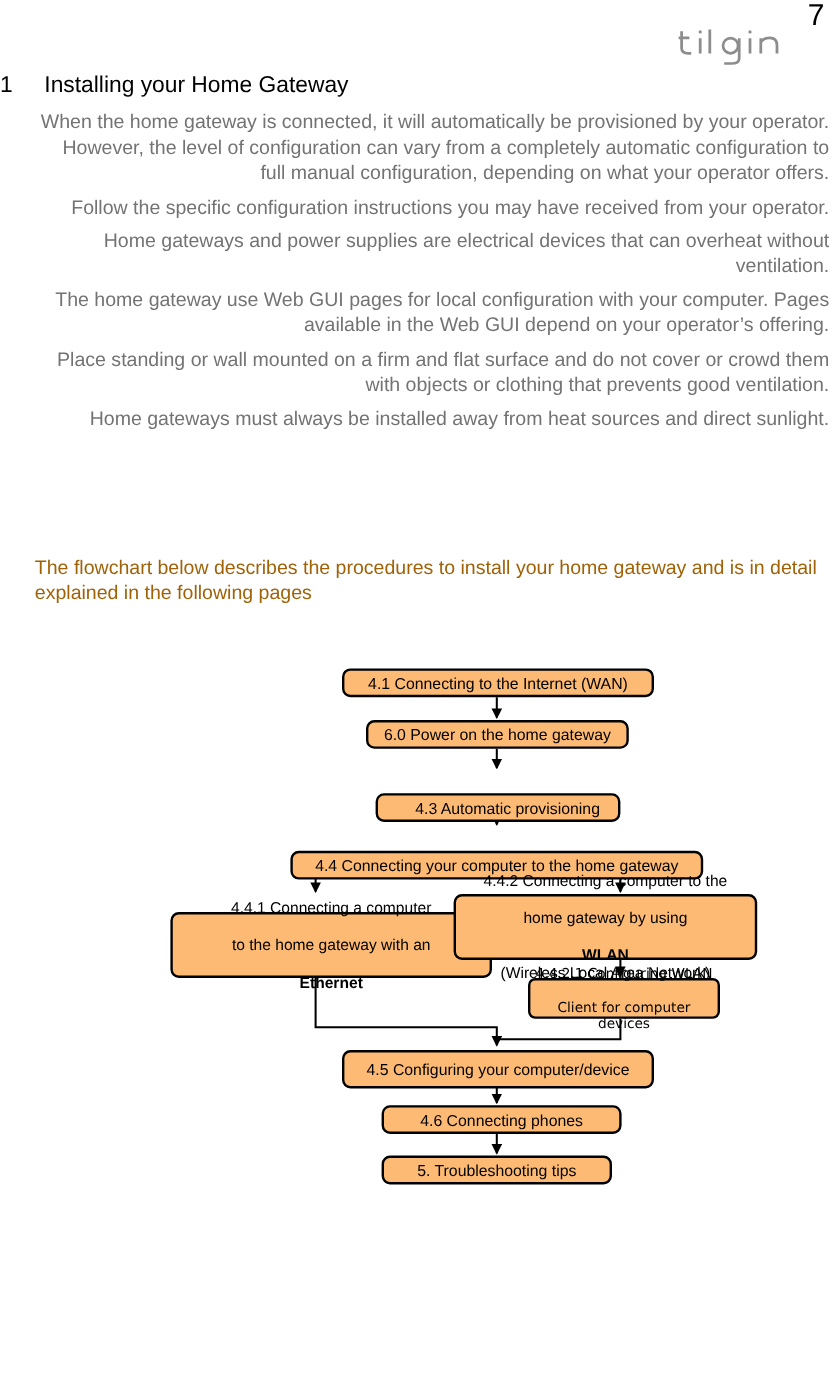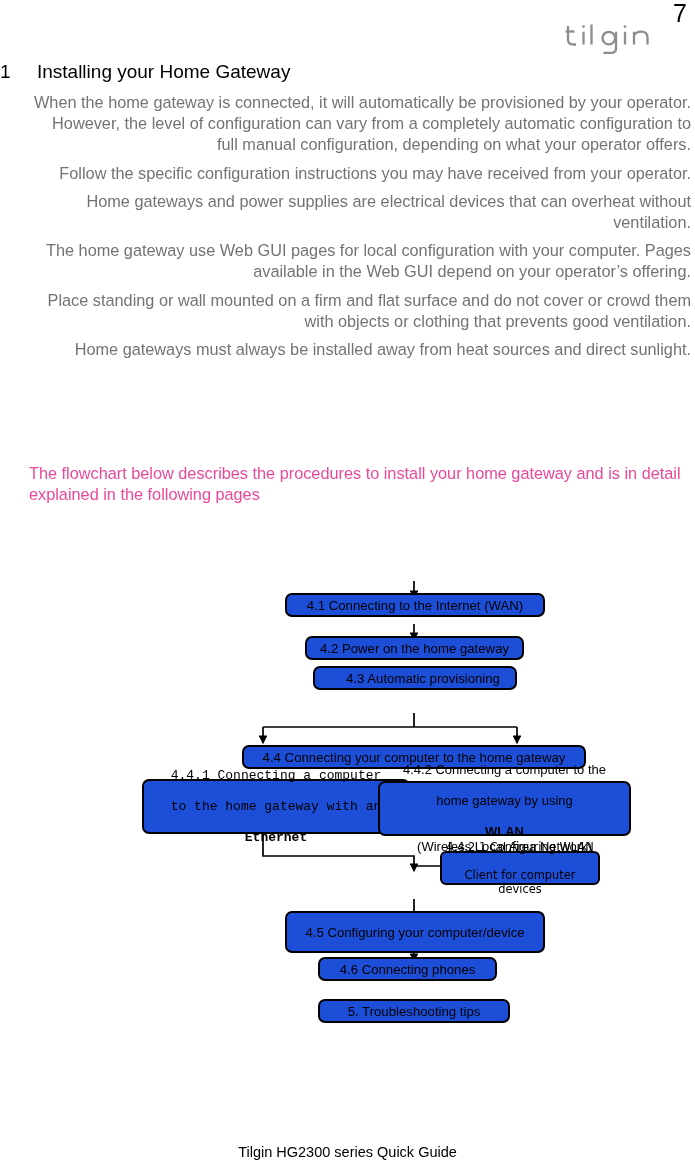--- a/index.html
+++ b/index.html
@@ -65,70 +65,69 @@
     text-align: right;
   }
   .para.last { margin-bottom: 0; }
   .para-intro {
     position: absolute;
     left: 29px;
     top: 463px;
     width: 665px;
     font-size: 16.3px;
     line-height: 21.2px;
-    color: #ec4899;
+    color: #a16207;
   }
 
   
   .flow {
     position: absolute;
     left: 0;
     top: 0;
     width: 695px;
     height: 1165px;
     pointer-events: none;
   }
   .flow svg { display:block; }
 
   .node {
     position: absolute;
     box-sizing: border-box;
     border: 2.1px solid #000;
     border-radius: 7px;
-    background: #1d4ed8;
+    background: #fdba74;
     display: flex;
     align-items: center;
     justify-content: center;
     text-align: center;
     color: #000;
-    margin-top: 36px;
   }
   .node span { display: block; width: 100%; }
 
   .n-lvl1 { font-size: 13.2px; line-height: 15px; }
   .n-lvl2 { font-size: 13.0px; line-height: 15.4px; }
   .n-sub  {
     font-size: 11.4px;
     line-height: 14.2px;
     font-family: "DejaVu Sans", sans-serif;
     border-width: 2px;
     border-radius: 6px;
   }
   .bold { font-weight: bold; }
 
   
   #node-4-1   { left:285px; top:557px;  width:260px; height:24px; }
   #node-4-2   { left:305px; top:600px;  width:219px; height:24px; }
-  #node-4-3   { left:313px; top:630px;  width:204px; height:24px;padding-left:16px; }
+  #node-4-3   { left:313px; top:661px;  width:204px; height:24px;padding-left:16px; }
   #node-4-4   { left:242px; top:709px;  width:344px; height:24px; }
-  #node-4-4-1 { left:142px; top:743px;  width:268px; height:55px;font-family:Liberation Mono, monospace; }
+  #node-4-4-1 { left:142px; top:760px;  width:268px; height:55px; }
   #node-4-4-2 { left:378px; top:745px;  width:253px; height:55px; }
   #node-4-4-2-1 { left:440px; top:815px; width:160px; height:34px; }
-  #node-4-5   { left:285px; top:875px;  width:260px; height:42px; }
-  #node-4-6   { left:318px; top:921px;  width:179px; height:24px;justify-content:center; }
+  #node-4-5   { left:285px; top:875px;  width:260px; height:32px; }
+  #node-4-6   { left:318px; top:921px;  width:200px; height:24px;justify-content:center; }
   #node-5     { left:318px; top:963px;  width:192px; height:24px; }
 
   
   .footer {
     position: absolute;
     left: 0;
     top: 1143px;
     width: 695px;
     text-align: center;
     font-size: 14.5px;
@@ -213,21 +212,21 @@
         <line x1="414" y1="945" x2="414" y2="961" marker-end="url(#arrow)"></line>
       </g>
     </svg>
   </div>
 
   <div class="node n-lvl1" id="node-4-1">
     <span>4.1 Connecting to the Internet (WAN)</span>
   </div>
 
   <div class="node n-lvl1" id="node-4-2">
-    <span>4.2 Power on the home gateway</span>
+    <span>6.0 Power on the home gateway</span>
   </div>
 
   <div class="node n-lvl1" id="node-4-3">
     <span>4.3 Automatic provisioning</span>
   </div>
 
   <div class="node n-lvl1" id="node-4-4">
     <span>4.4 Connecting your computer to the home gateway</span>
   </div>
 
@@ -259,15 +258,14 @@
   </div>
 
   <div class="node n-lvl1" id="node-4-6">
     <span>4.6 Connecting  phones</span>
   </div>
 
   <div class="node n-lvl1" id="node-5">
     <span>5. Troubleshooting tips</span>
   </div>
 
-  <div class="footer">Tilgin HG2300 series Quick Guide</div>
 
 </div>
 
 </body></html>

